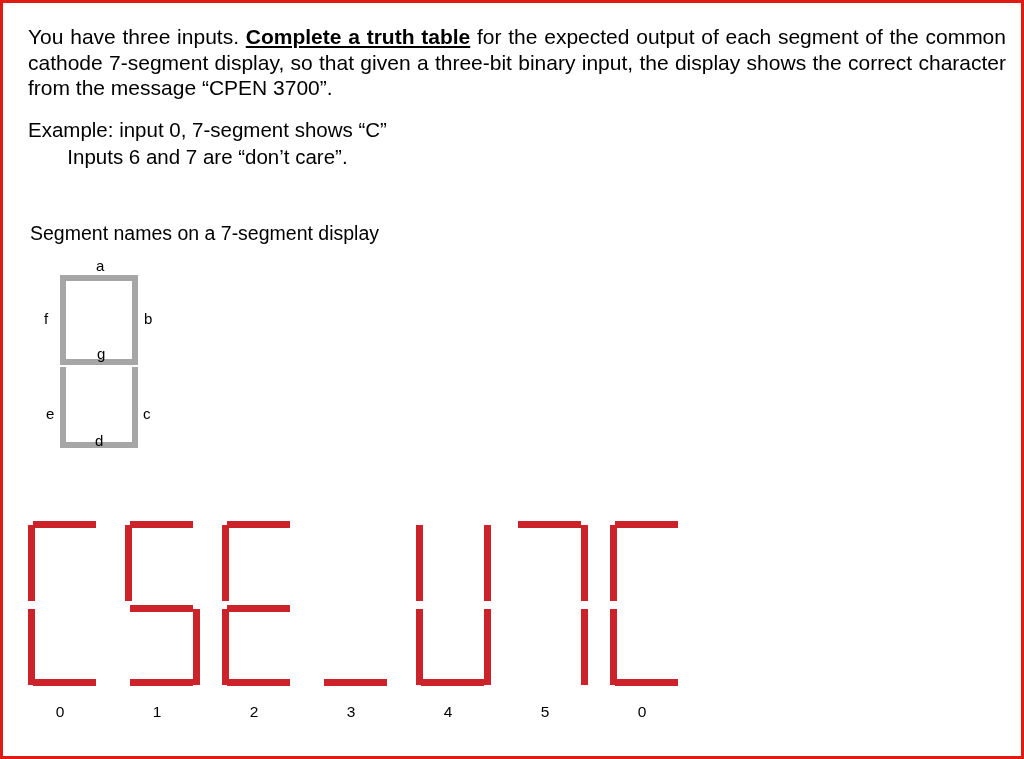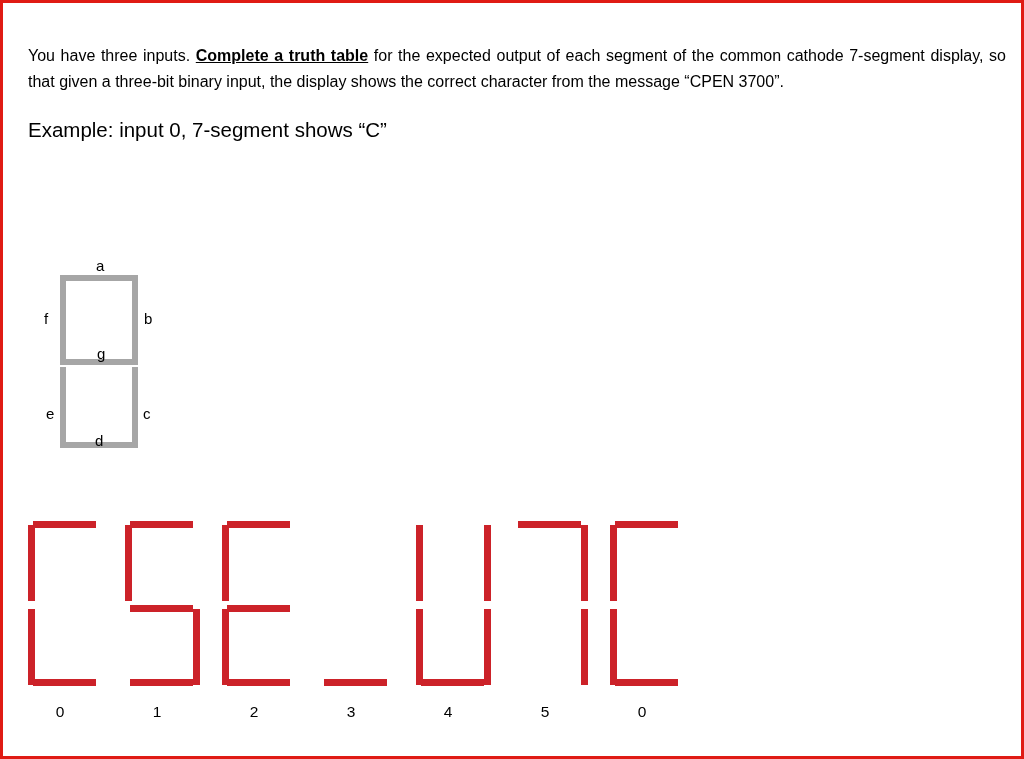--- a/index.html
+++ b/index.html
@@ -20,23 +20,23 @@
     height: 759px;
     box-sizing: border-box;
     border: 3px solid #e01b14;
     background: #ffffff;
   }
 
   
   .intro {
     position: absolute;
     left: 25px;
-    top: 24px;
+    top: 0;
     width: 978px;
-    font-size: 16px;
+    font-size: 21px;
     line-height: 25.5px;
     text-align: justify;
     text-justify: inter-word;
   }
   .intro .bold-ul {
     font-weight: bold;
     text-decoration: underline;
   }
 
   
@@ -125,22 +125,24 @@
 </style>
 </head>
 <body>
 
 <div id="page">
 
   <p class="intro"><span>You have three inputs. </span><span class="bold-ul">Complete a truth table</span><span> for the expected output of each segment of the common cathode 7-segment display, so that given a three-bit binary input, the display shows the correct character from the message “CPEN 3700”.</span></p>
 
   <div class="examples">
     <div>Example: input 0, 7-segment shows “C”</div>
+    <div>Inputs 6 and 7 are “don’t care”.</div>
   </div>
 
+  <div class="heading-seg-names">Segment names on a 7-segment display</div>
 
   <div id="seg-name-diagram">
 
     <div class="gbar h" style="left:57px; top:27px; width:78px;"></div>
     <div class="gbar v" style="left:57px; top:33px; height:78px;"></div>
     <div class="gbar v" style="left:129px; top:33px; height:78px;"></div>
     <div class="gbar h" style="left:57px; top:111px; width:78px;"></div>
 
     <div class="gbar v" style="left:57px; top:119px; height:78px;"></div>
     <div class="gbar v" style="left:129px; top:119px; height:78px;"></div>

